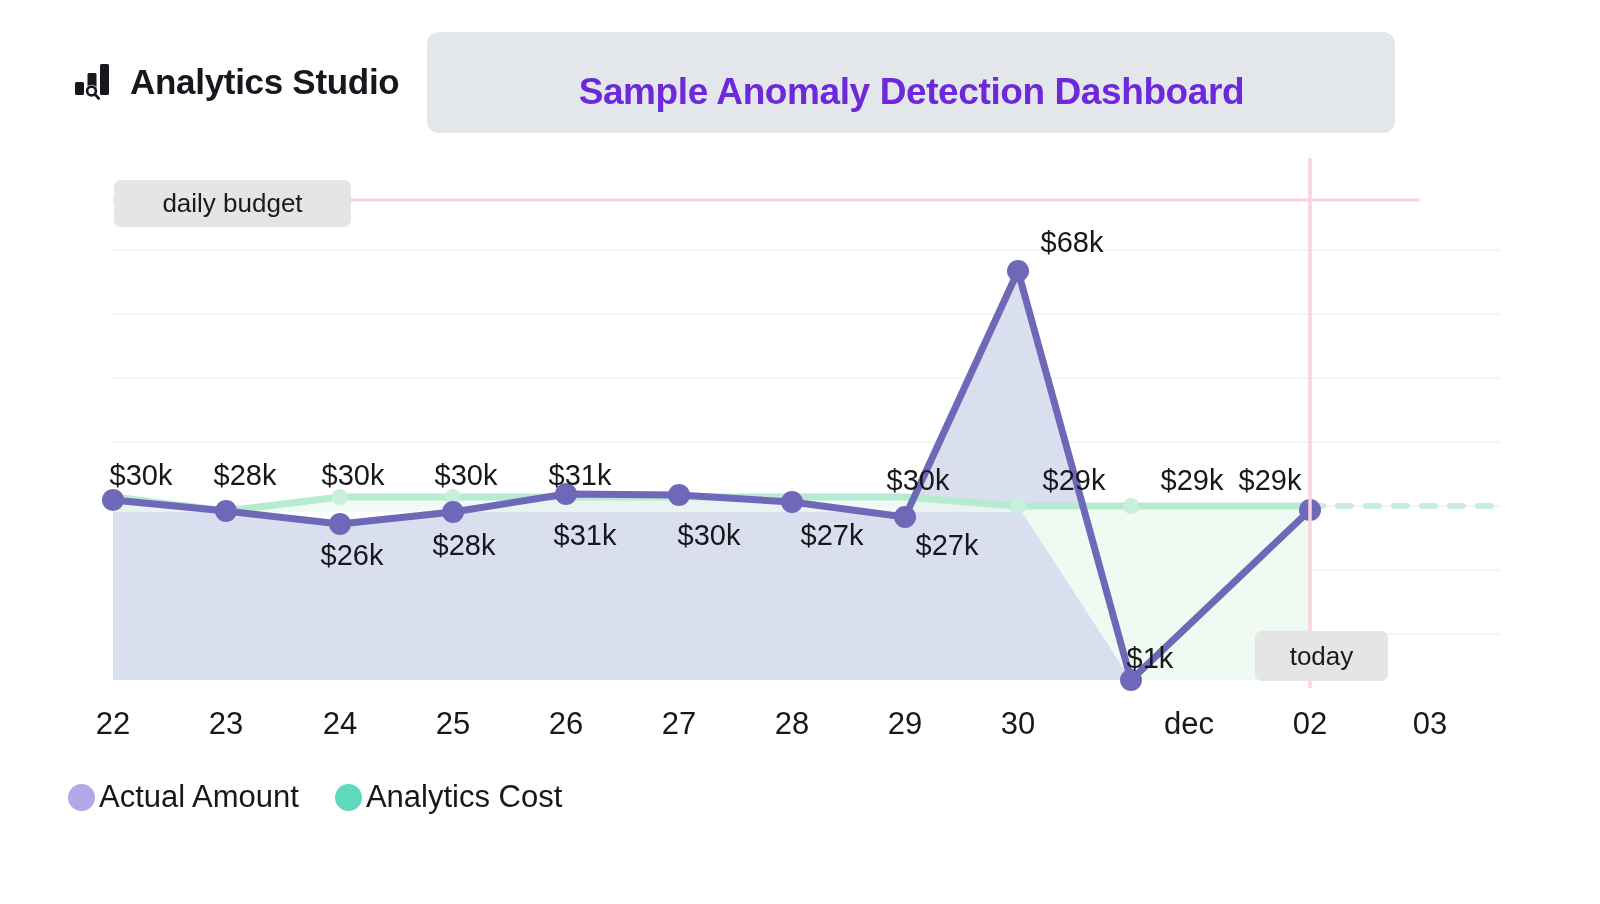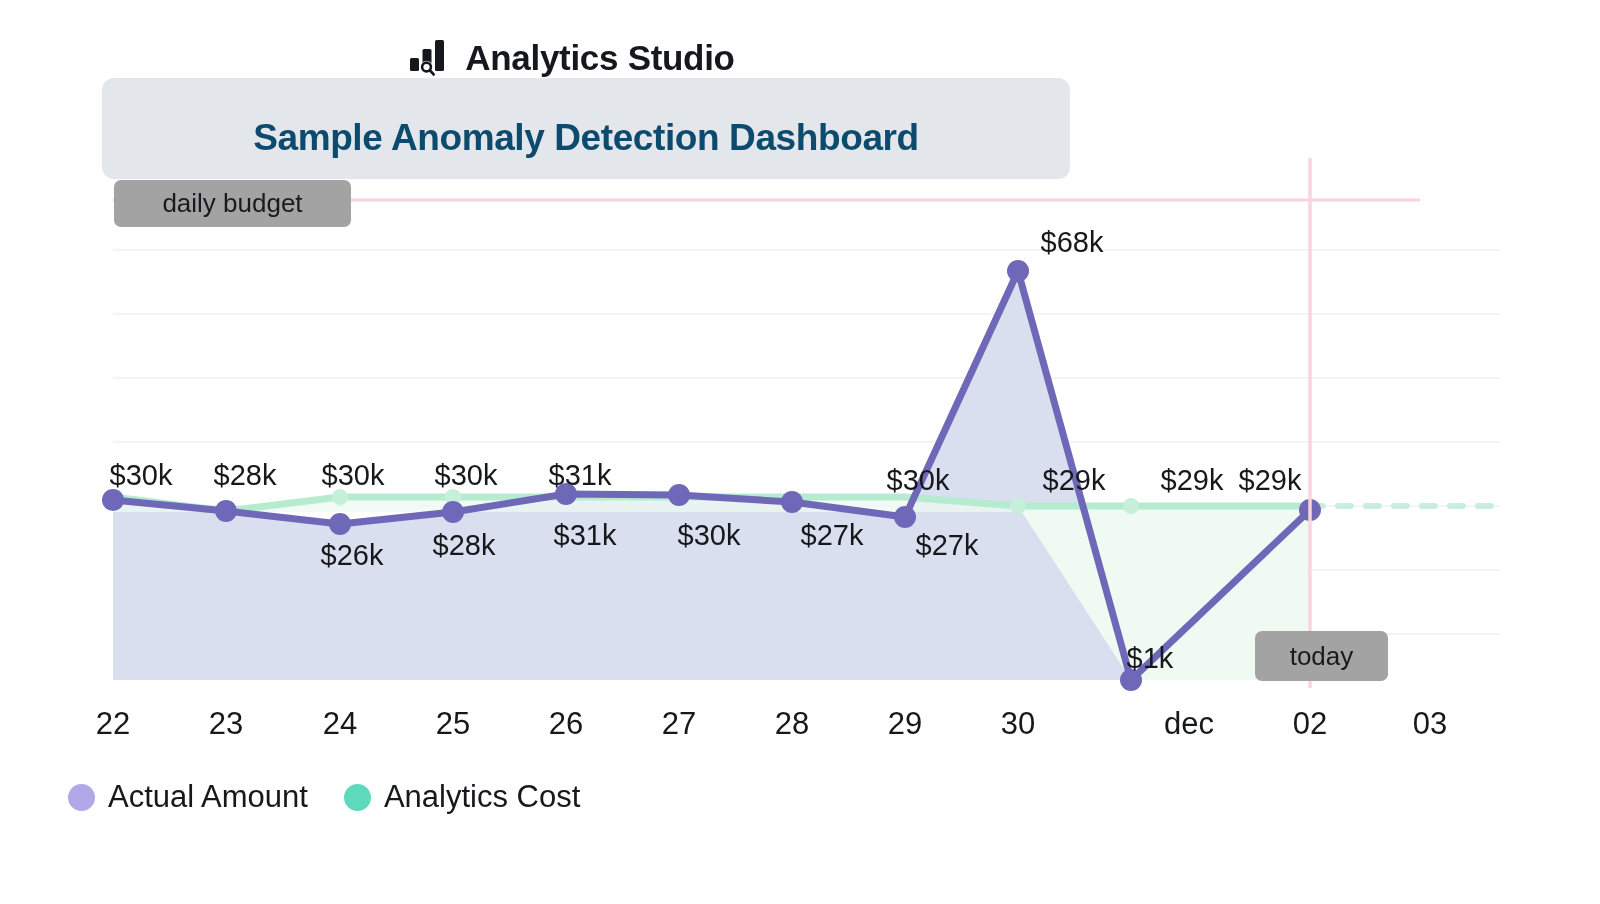--- a/index.html
+++ b/index.html
@@ -13,39 +13,38 @@
   }
 
   #app { position: relative; width: 1600px; height: 904px; }
 
   
   #header {
     position: absolute;
     left: 74px; top: 38px;
     display: flex; align-items: center;
     height: 88px;
-    flex-direction: column;
   }
   #brand { display: flex; align-items: center; gap: 14px; }
   #logo-icon { width: 42px; height: 40px; display: block; }
   #brand-name {
     font-size: 35px; font-weight: bold; letter-spacing: -0.3px;
     color: #16181d; white-space: nowrap;
   }
   #title-badge {
     margin-left: 28px;
     background: #e3e6ea;
     border-radius: 12px;
     padding: 18px 34px 20px 34px;
     display: flex; align-items: center;
     min-width: 968px; justify-content: center;
   }
   #dashboard-title {
     font-size: 37px; font-weight: bold; letter-spacing: -0.4px;
-    color: #0c4a6e; white-space: nowrap; margin-top: 21px;
+    color: #6d28d9; white-space: nowrap; margin-top: 21px;
   }
 
   
   #chart-wrap {
     position: absolute;
     left: 0; top: 140px;
     width: 1600px; height: 620px;
   }
   #chart-svg { display: block; width: 1600px; height: 620px; }
 
@@ -76,37 +75,37 @@
     font-size: 29px; fill: #17181c; text-anchor: middle;
   }
   .axis-label {
     font-family: "Liberation Sans", "DejaVu Sans", sans-serif;
     font-size: 31px; fill: #17181c; text-anchor: middle;
   }
 
   
   .pink-badge {
     position: absolute;
-    background: #a3a3a3;
+    background: #e5e5e5;
     border-radius: 7px;
     display: flex; align-items: center; justify-content: center;
     font-size: 26px; color: #1b1b1f;
     padding: 0 16px;
     white-space: nowrap;
   }
   #budget-badge { left: 114px; top: 180px; height: 47px; width: 237px; }
   #today-badge  { left: 1255px; top: 631px; height: 50px; width: 133px; }
 
   
   #legend {
     position: absolute;
     left: 68px; top: 779px;
     display: flex; align-items: center; gap: 36px;
   }
-  .legend-item { display: flex; align-items: center; gap: 13px; }
+  .legend-item { display: flex; align-items: center; gap: 4px; }
   .legend-dot { width: 27px; height: 27px; border-radius: 50%; display: block; }
   .legend-text { font-size: 31px; color: #17181c; white-space: nowrap; }
 </style>
 </head>
 <body>
 
 <div id="app">
 
   <div id="header">
 

